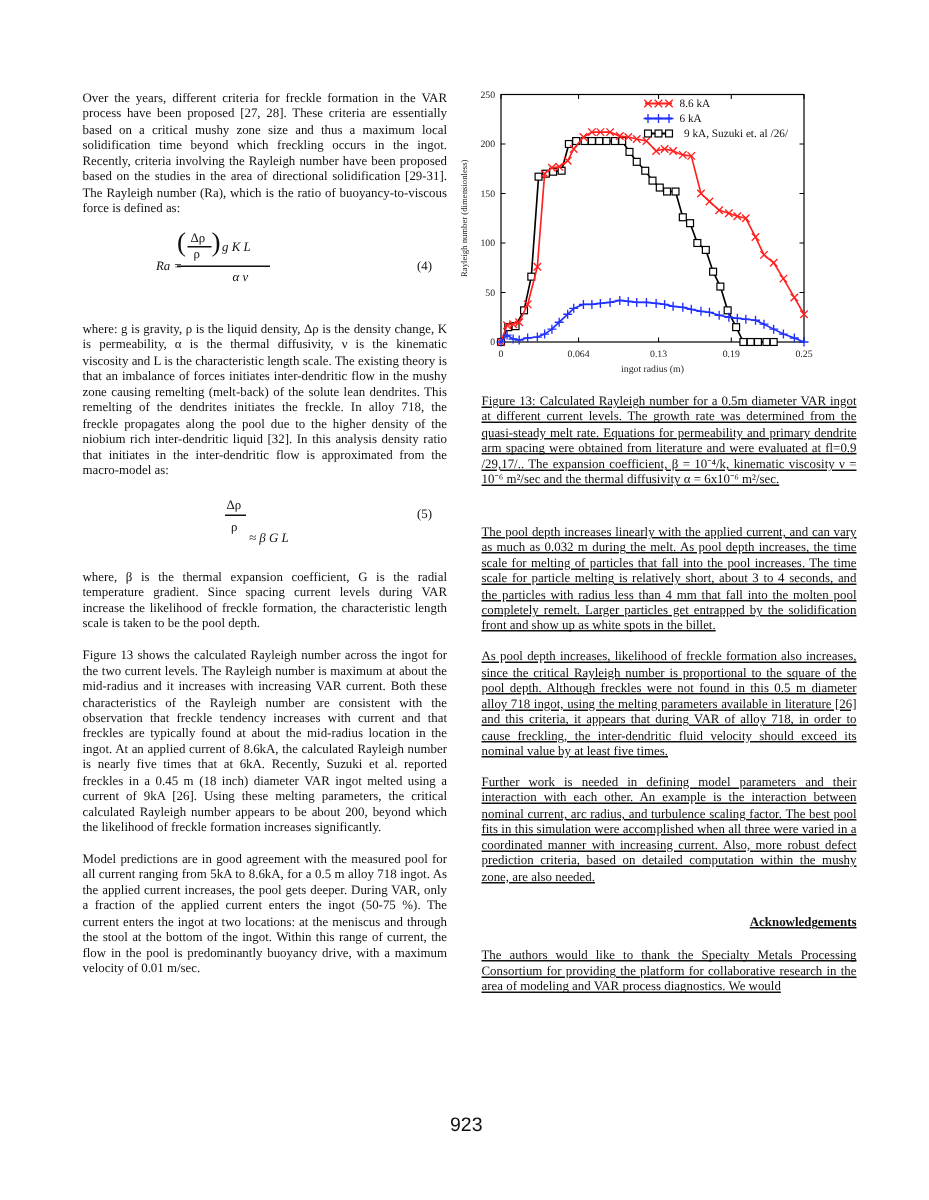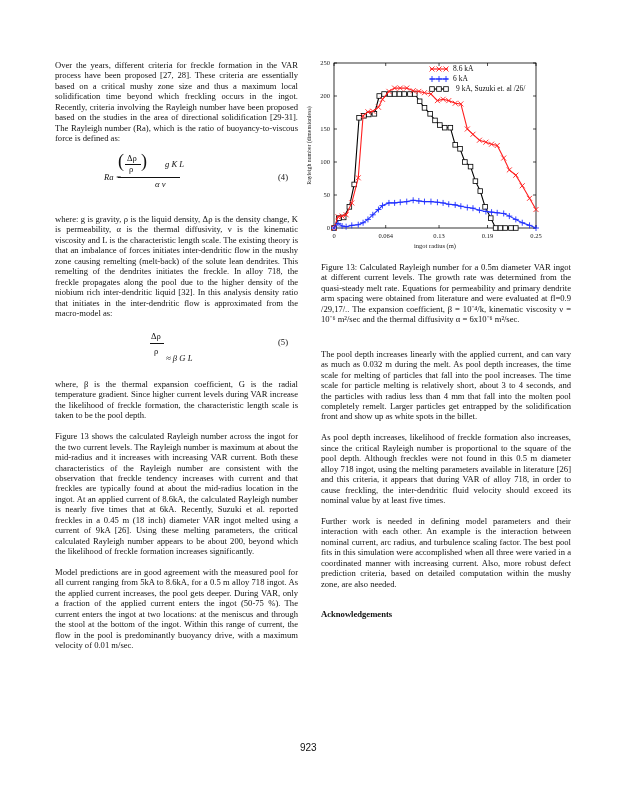--- a/index.html
+++ b/index.html
@@ -1,61 +1,61 @@
 <!DOCTYPE html>
 <html><head>
 <meta charset="utf-8">
 <style>
   html, body { margin: 0; padding: 0; background: #ffffff; }
   body { width: 619px; height: 800px; position: relative; overflow: hidden;
          font-family: "Liberation Serif", serif; color: #111; }
   .col { position: absolute; font-size: 8.6px; line-height: 10.45px; text-align: justify; }
   .col p { margin: 0 0 10.4px 0; }
   #left { left: 55px; top: 60px; width: 243px; }
-  #right { left: 321px; top: 262px; width: 250px; }
-  .heading { text-align: left; font-weight: bold; margin: 20px 0 12px 0 !important; }
+  #right { left: 321px; top: 262px; width: 250px; text-decoration: underline; }
+  .heading { text-align: right; font-weight: bold; margin: 20px 0 12px 0 !important; }
   .eq { position: relative; height: 50px; margin: 4px 0 10px 0; }
   .eq5 { height: 40px; }
   .eqnum { position: absolute; right: 10px; top: 14px; }
   .eq-body { position: absolute; font-style: italic; }
   .frac-line { position: absolute; border-top: 0.8px solid #111; }
   .paren { position: absolute; font-size: 18px; line-height: 18px; font-style: normal; }
   #chart { position: absolute; left: 297px; top: 55px; width: 265px; height: 200px; }
-  #page-number { position: absolute; left: 300px; top: 742px; font-family: "Liberation Sans", sans-serif; font-size: 10px; }
+  #page-number { position: absolute; left: 300px; top: 742px; font-family: "Liberation Sans", sans-serif; font-size: 13px; }
 </style>
 </head>
 <body>
 
 <div id="left" class="col">
   <p>Over the years, different criteria for freckle formation in the VAR process have been proposed [27, 28].  These criteria are essentially based on a critical mushy zone size and thus a maximum local solidification time beyond which freckling occurs in the ingot.  Recently, criteria involving the Rayleigh number have been proposed based on the studies in the area of directional solidification [29-31]. The Rayleigh number (Ra), which is the ratio of buoyancy-to-viscous force is defined as:</p>
 
   <div class="eq">
     <span class="eq-body" style="left:49px; top:18px;">Ra =</span>
     <span class="paren" style="left:63px; top:-2px;">(</span>
     <span class="eq-body" style="left:72px; top:-1px; font-style:normal;">Δρ</span>
     <div class="frac-line" style="left:70px; top:10px; width:16px;"></div>
     <span class="eq-body" style="left:74px; top:10px; font-style:normal;">ρ</span>
     <span class="paren" style="left:86px; top:-2px;">)</span>
-    <span class="eq-body" style="left:110px; top:5px;">g K L</span>
+    <span class="eq-body" style="left:93px; top:5px;">g K L</span>
     <div class="frac-line" style="left:63px; top:23px; width:62px;"></div>
     <span class="eq-body" style="left:100px; top:25px;">α ν</span>
     <span class="eqnum" style="top:18px;">(4)</span>
   </div>
 
   <p>where: g is gravity, ρ is the liquid density, Δρ is the density change, K is permeability, α is the thermal diffusivity, ν is the kinematic viscosity and L is the characteristic length scale. The existing theory is that an imbalance of forces initiates inter-dendritic flow in the mushy zone causing remelting (melt-back) of the solute lean dendrites.  This remelting of the dendrites initiates the freckle.  In alloy 718, the freckle propagates along the pool due to the higher density of the niobium rich inter-dendritic liquid [32].  In this analysis density ratio that initiates in the inter-dendritic flow is approximated from the macro-model as:</p>
 
   <div class="eq eq5">
     <span class="eq-body" style="left:96px; top:2px; font-style:normal;">Δρ</span>
     <div class="frac-line" style="left:95px; top:14px; width:14px;"></div>
     <span class="eq-body" style="left:99px; top:17px; font-style:normal;">ρ</span>
     <span class="eq-body" style="left:111px; top:24px;">≈ β  G L</span>
     <span class="eqnum" style="top:8px;">(5)</span>
   </div>
 
-  <p>where, β is the thermal expansion coefficient, G is the radial temperature gradient.  Since higher current levels during VAR increase the likelihood of freckle formation, the characteristic length scale is taken to be the pool depth.</p>
+  <p>where, β is the thermal expansion coefficient, G is the radial temperature gradient.  Since spacing current levels during VAR increase the likelihood of freckle formation, the characteristic length scale is taken to be the pool depth.</p>
   <p>Figure 13 shows the calculated Rayleigh number across the ingot for the two current levels.  The Rayleigh number is maximum at about the mid-radius and it increases with increasing VAR current.  Both these characteristics of the Rayleigh number are consistent with the observation that freckle tendency increases with current and that freckles are typically found at about the mid-radius location in the ingot.  At an applied current of 8.6kA, the calculated Rayleigh number is nearly five times that at 6kA.  Recently, Suzuki et al. reported freckles in a 0.45 m (18 inch) diameter VAR ingot melted using a current of 9kA [26].  Using these melting parameters, the critical calculated Rayleigh number appears to be about 200, beyond which the likelihood of freckle formation increases significantly.</p>
   <p>Model predictions are in good agreement with the measured pool for all current ranging from 5kA to 8.6kA, for a 0.5 m alloy 718 ingot.  As the applied current increases, the pool gets deeper.  During VAR, only a fraction of the applied current enters the ingot (50-75 %).  The current enters the ingot at two locations: at the meniscus and through the stool at the bottom of the ingot.  Within this range of current, the flow in the pool is predominantly buoyancy drive, with a maximum velocity of 0.01 m/sec.</p>
 </div>
 
 <div id="chart">
   <svg id="chart-svg" width="265" height="200" viewBox="0 0 265 200">
       <rect x="37" y="8" width="202" height="165" fill="none" stroke="#000" stroke-width="0.8"></rect>
       <line x1="37" y1="173" x2="40" y2="173" stroke="#000" stroke-width="0.7"></line>
       <line x1="239" y1="173" x2="236" y2="173" stroke="#000" stroke-width="0.7"></line>
       <text x="33" y="175" font-family="Liberation Serif, serif" font-size="6.5" fill="#222" text-anchor="end">0</text>
@@ -220,15 +220,16 @@
       <text x="159" y="36" font-family="Liberation Serif, serif" font-size="7.5" fill="#111">9 kA, Suzuki et. al /26/</text>
     </svg>
 </div>
 
 <div id="right" class="col">
   <p style="margin-bottom:24px;">Figure 13:  Calculated Rayleigh number for a 0.5m diameter VAR ingot at different current levels.  The growth rate was determined from the quasi-steady melt rate.  Equations for permeability and primary dendrite arm spacing were obtained from literature and were evaluated at fl=0.9 /29,17/..  The expansion coefficient, β = 10⁻⁴/k, kinematic viscosity ν = 10⁻⁶ m²/sec and the thermal diffusivity α = 6x10⁻⁶ m²/sec.</p>
   <p>The pool depth increases linearly with the applied current, and can vary as much as 0.032 m during the melt.  As pool depth increases, the time scale for melting of particles that fall into the pool increases.  The time scale for particle melting is relatively short, about 3 to 4 seconds, and the particles with radius less than 4 mm that fall into the molten pool completely remelt.  Larger particles get entrapped by the solidification front and show up as white spots in the billet.</p>
   <p>As pool depth increases, likelihood of freckle formation also increases, since the critical Rayleigh number is proportional to the square of the pool depth.  Although freckles were not found in this 0.5 m diameter alloy 718 ingot, using the melting parameters available in literature [26] and this criteria, it appears that during VAR of alloy 718, in order to cause freckling, the inter-dendritic fluid velocity should exceed its nominal value by at least five times.</p>
   <p>Further work is needed in defining model parameters and their interaction with each other.  An example is the interaction between nominal current, arc radius, and turbulence scaling factor.  The best pool fits in this simulation were accomplished when all three were varied in a coordinated manner with increasing current.  Also, more robust defect prediction criteria, based on detailed computation within the mushy zone, are also needed.</p>
   <p class="heading">Acknowledgements</p>
+  <p>The authors would like to thank the Specialty Metals Processing Consortium for providing the platform for collaborative research in the area of modeling and VAR process diagnostics.  We would</p>
 </div>
 
 <div id="page-number">923</div>
 
 </body></html>

